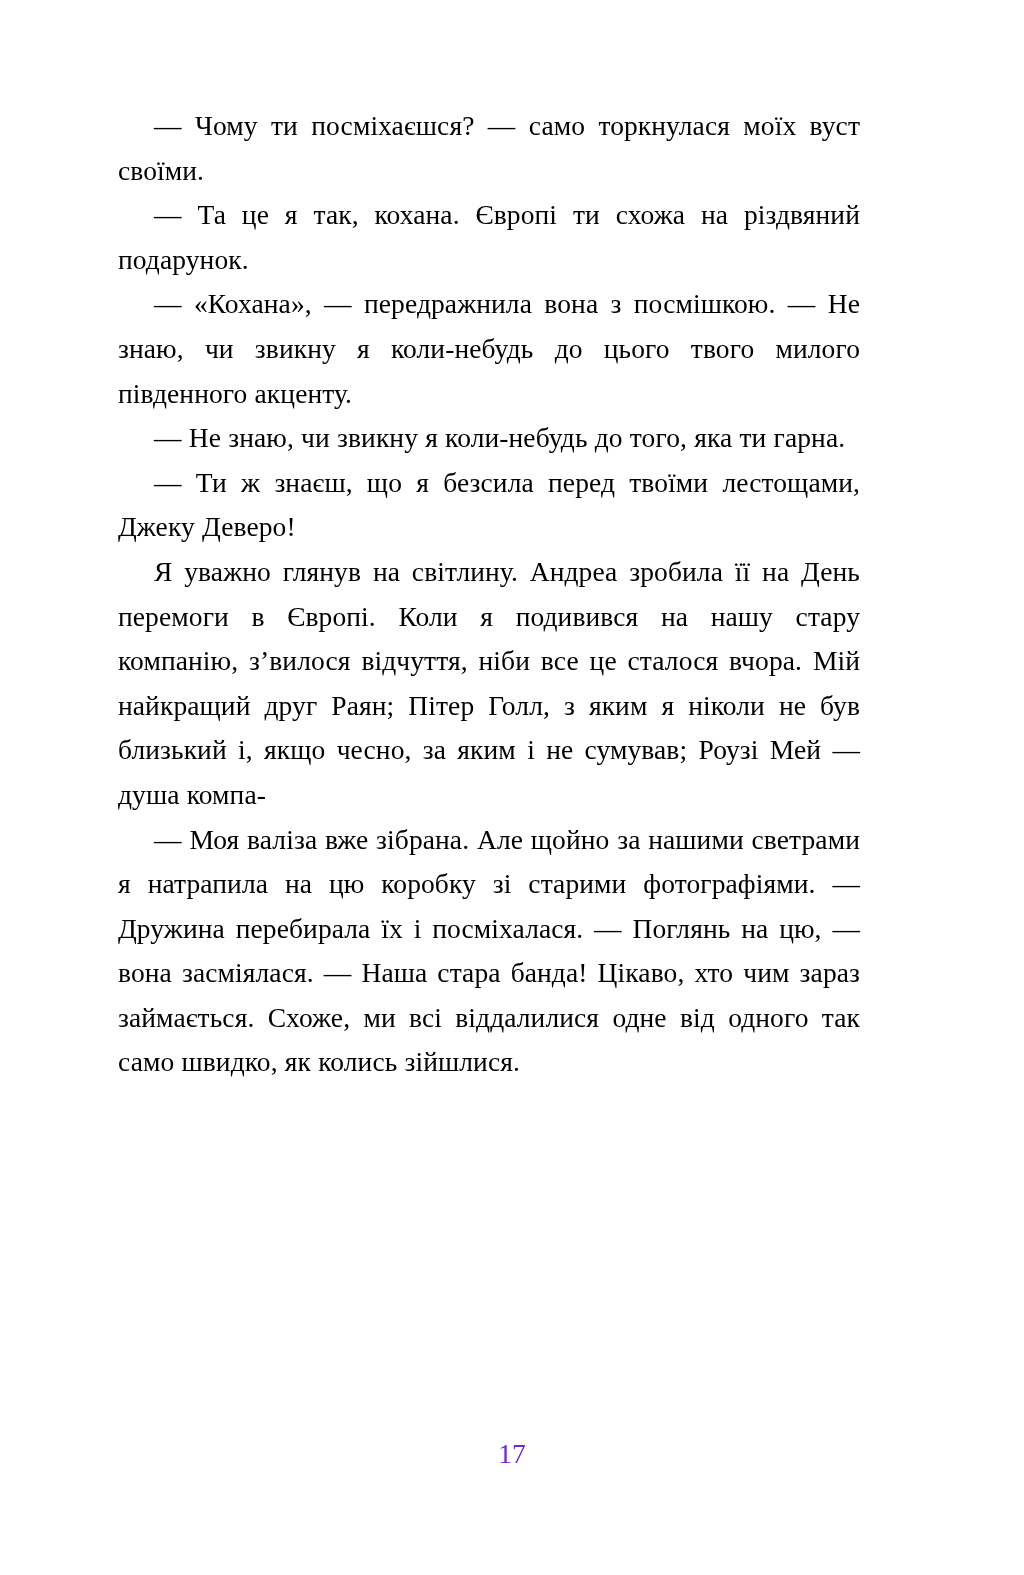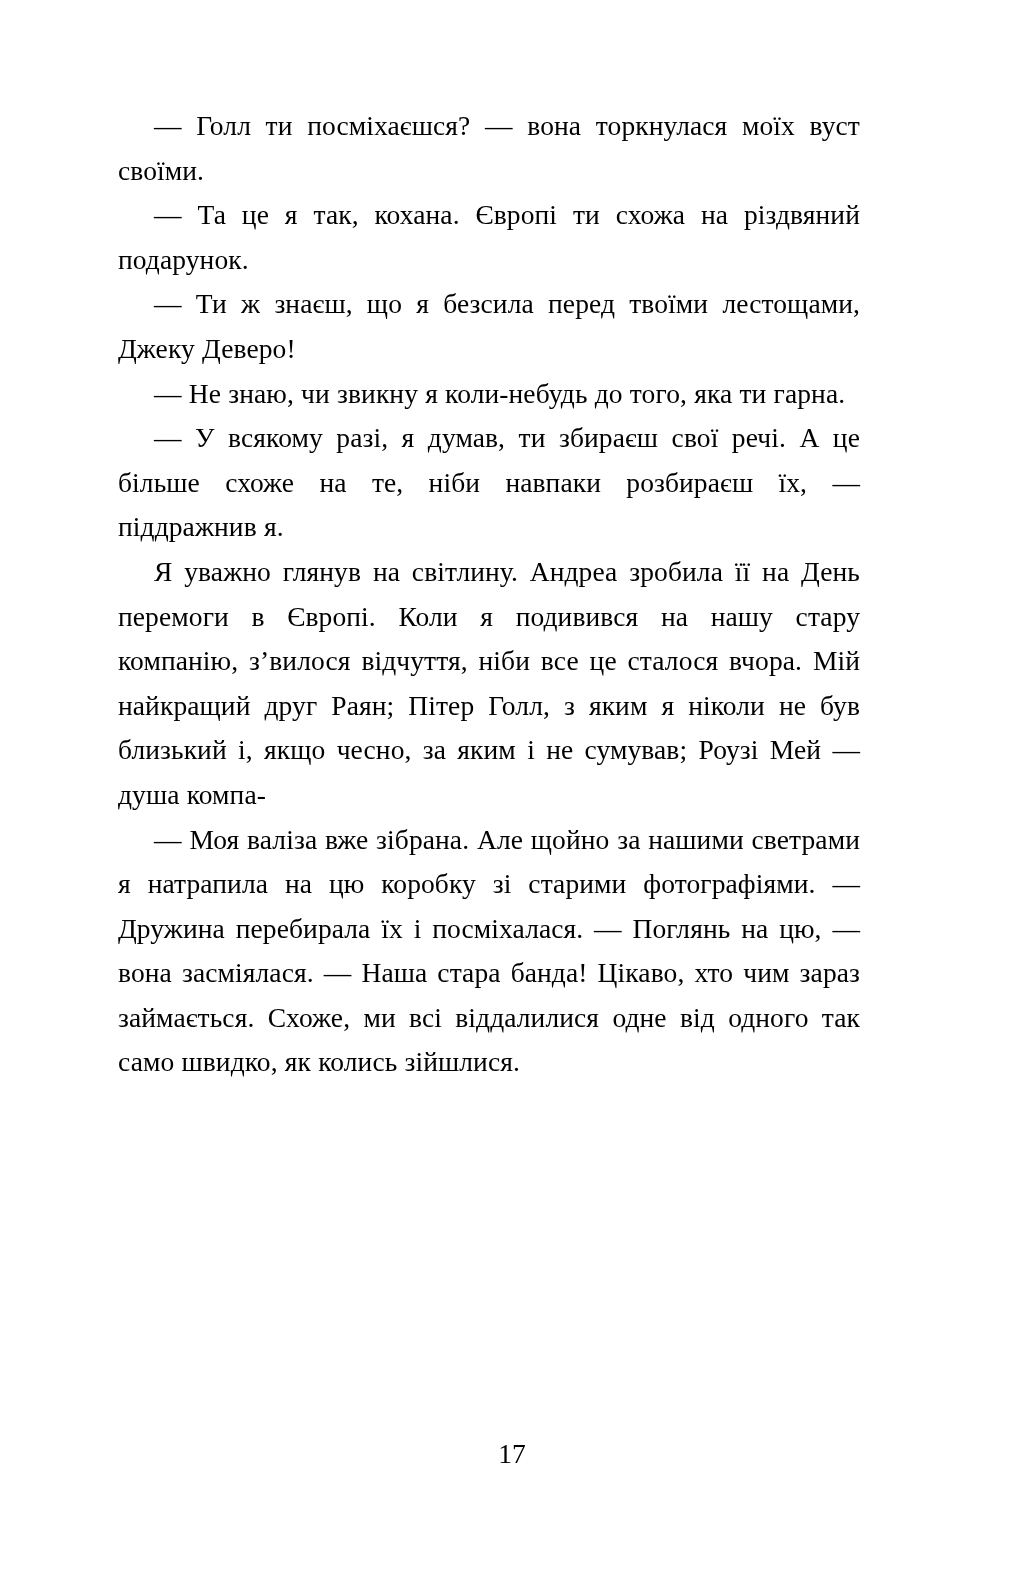--- a/index.html
+++ b/index.html
@@ -39,33 +39,33 @@
   }
   .page-number {
     position: absolute;
     left: 0;
     top: 1437px;
     width: 1024px;
     text-align: center;
     font-family: "Liberation Serif", "DejaVu Serif", serif;
     font-size: 27.5px;
     line-height: 34px;
-    color: #000000;
+    color: #6d28d9;
   }
 </style>
 </head>
 <body>
 
 <div class="page">
 
   <div class="text-column">
-    <p class="para last-line-free">— Голл ти посміхаєшся? — вона торкнулася моїх вуст своїми.</p>
+    <p class="para last-line-free">— Чому ти посміхаєшся? — само торкнулася моїх вуст своїми.</p>
     <p class="para last-line-free">— Та це я так, кохана. Європі ти схожа на різдвяний подарунок.</p>
+    <p class="para last-line-free">— «Кохана», — передражнила вона з посмішкою. — Не знаю, чи звикну я коли-небудь до цього твого милого південного акценту.</p>
+    <p class="para last-line-free">— Не знаю, чи звикну я коли-небудь до того, яка ти гарна.</p>
     <p class="para last-line-free">— Ти ж знаєш, що я безсила перед твоїми лестощами, Джеку Деверо!</p>
-    <p class="para last-line-free">— Не знаю, чи звикну я коли-небудь до того, яка ти гарна.</p>
-    <p class="para last-line-free">— У всякому разі, я думав, ти збираєш свої речі. А це більше схоже на те, ніби навпаки розбираєш їх, — піддражнив я.</p>
     <p class="para">Я уважно глянув на світлину. Андреа зробила її на День перемоги в Європі. Коли я подивився на нашу стару компанію, з’вилося відчуття, ніби все це сталося вчора. Мій найкращий друг Раян; Пітер Голл, з яким я ніколи не був близький і, якщо чесно, за яким і не сумував; Роузі Мей — душа компа-</p>
     <p class="para last-line-free">— Моя валіза вже зібрана. Але щойно за нашими светрами я натрапила на цю коробку зі старими фотографіями. — Дружина перебирала їх і посміхалася. — Поглянь на цю, — вона засміялася. — Наша стара банда! Цікаво, хто чим зараз займається. Схоже, ми всі віддалилися одне від одного так само швидко, як колись зійшлися.</p>
   </div>
 
   <div class="page-number">17</div>
 
 </div>
 
 </body></html>

